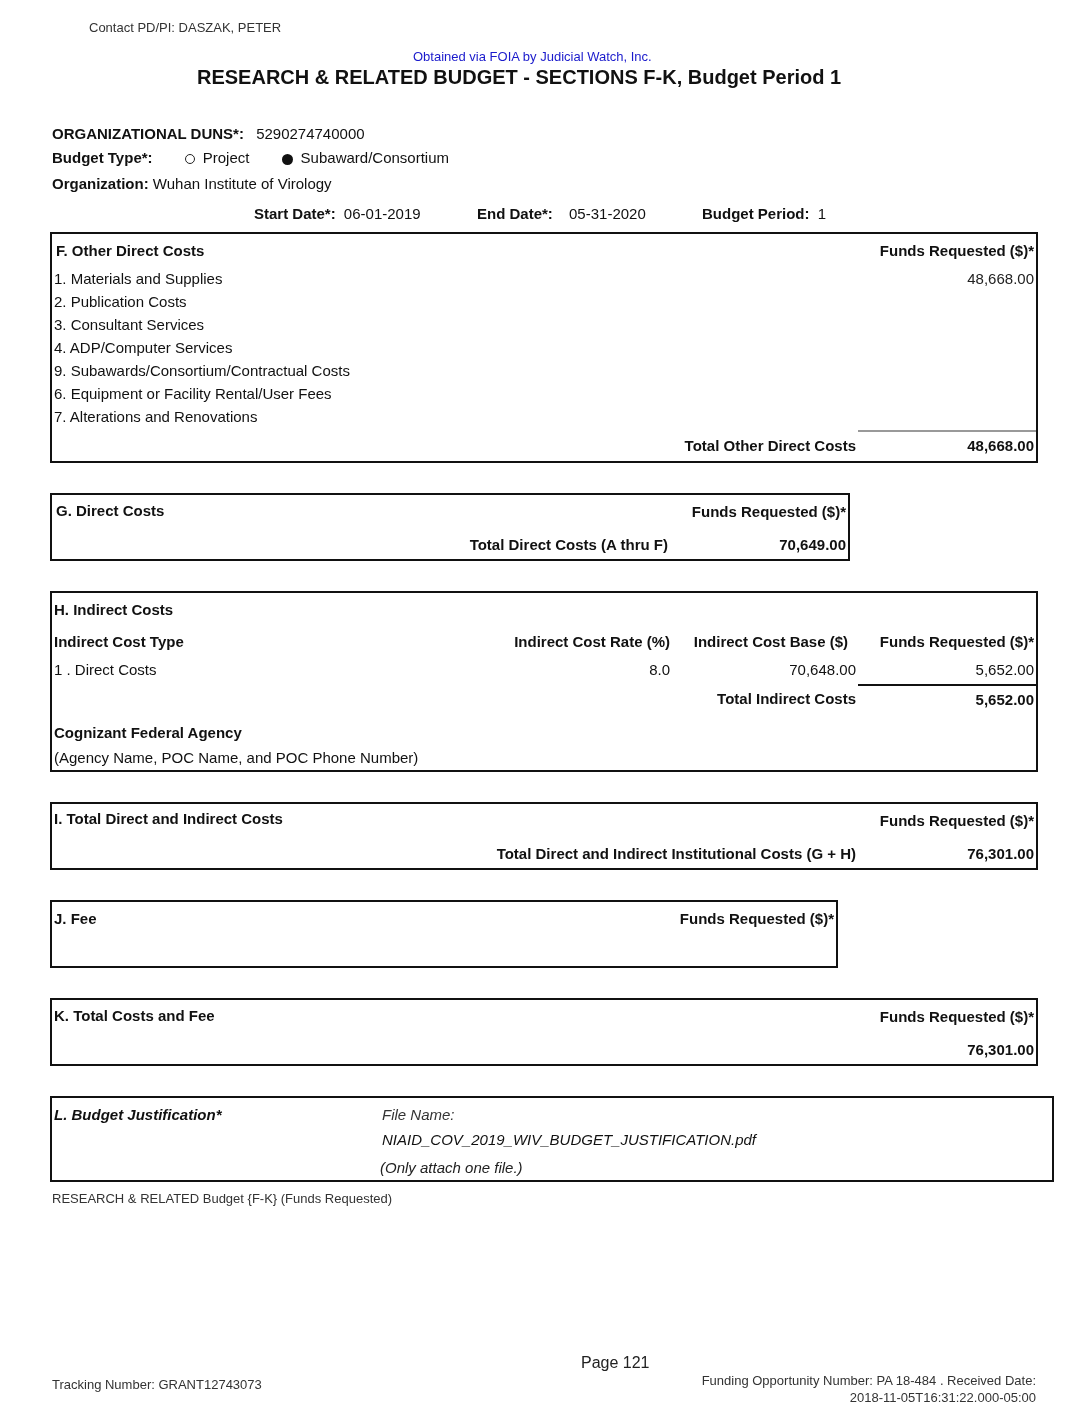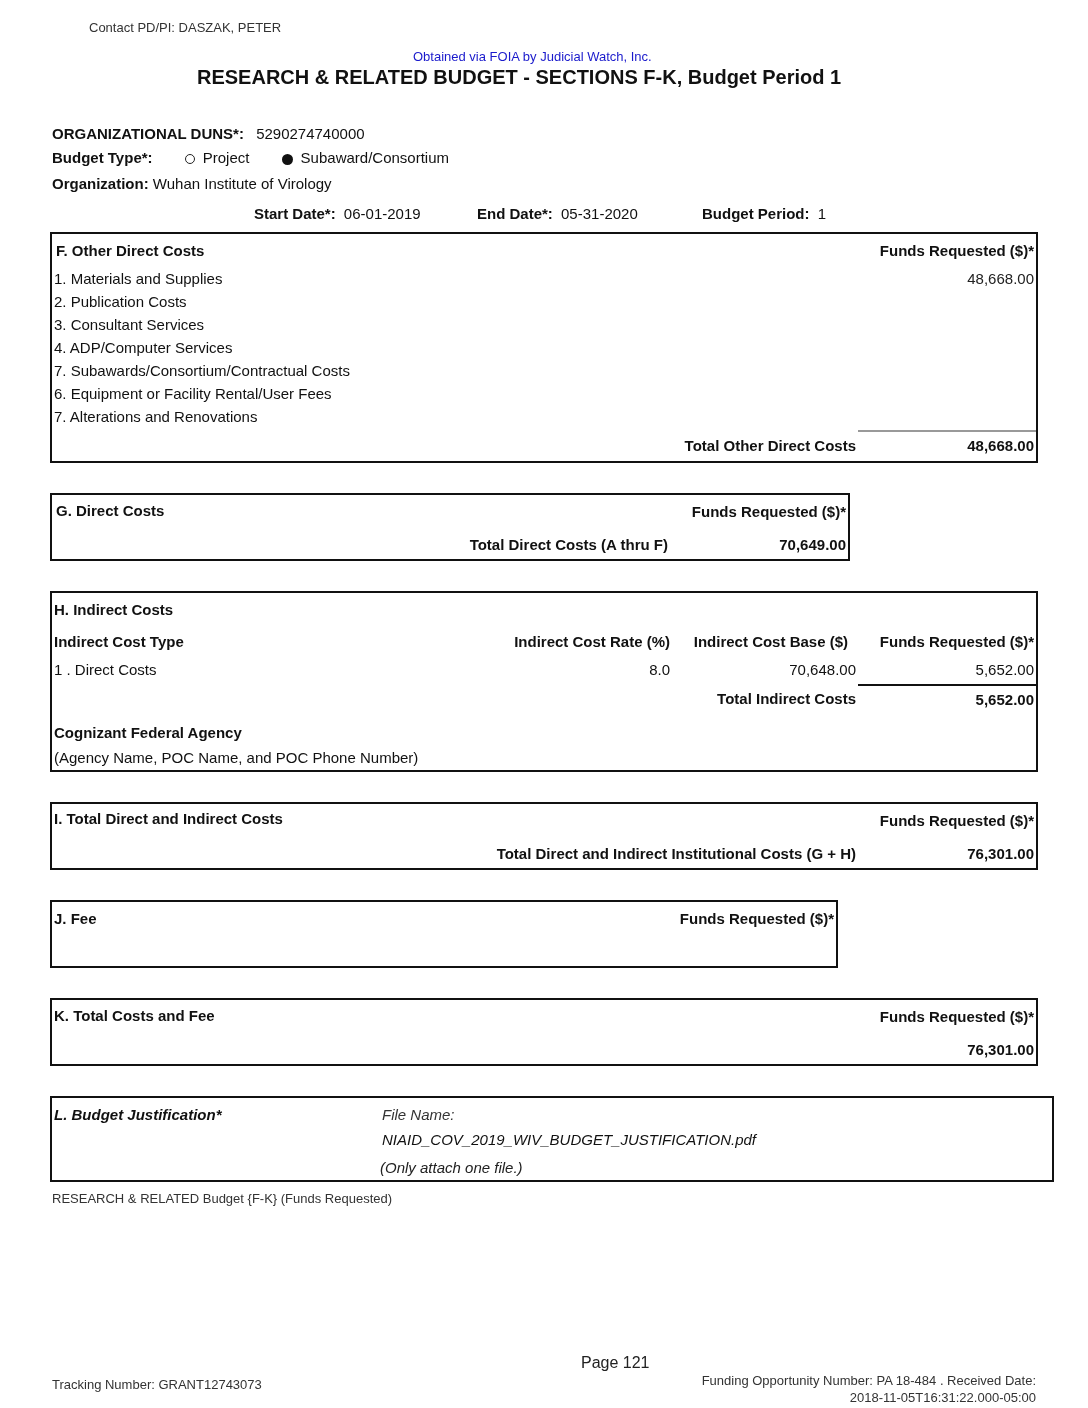--- a/index.html
+++ b/index.html
@@ -48,37 +48,37 @@
 <div class="abs f15" style="left:52px; top:175px;">
   <span class="b">Organization:</span>
   <span>Wuhan Institute of Virology</span>
 </div>
 <div class="abs f15" style="left:254px; top:205px;">
   <span class="b">Start Date*:</span>
   <span style="margin-left:4px;">06-01-2019</span>
 </div>
 <div class="abs f15" style="left:477px; top:205px;">
   <span class="b">End Date*:</span>
-  <span style="margin-left:4px;text-align:center;">05-31-2020</span>
+  <span style="margin-left:12px;text-align:center;">05-31-2020</span>
 </div>
 <div class="abs f15" style="left:702px; top:205px;">
   <span class="b">Budget Period:</span>
   <span style="margin-left:4px;">1</span>
 </div>
 
 <div class="box" style="left:50px; top:232px; width:988px; height:231px;">
   <div class="abs f15 b" style="left:4px; top:8px;">F. Other Direct Costs</div>
   <div class="abs f15 b r" style="right:2px; top:8px;">Funds Requested ($)*</div>
 
   <div class="abs f15" style="left:2px; top:36px;">1. Materials and Supplies</div>
   <div class="abs f15 r" style="right:2px; top:36px; color:#222;">48,668.00</div>
   <div class="abs f15" style="left:2px; top:59px;">2. Publication Costs</div>
   <div class="abs f15" style="left:2px; top:82px;">3. Consultant Services</div>
   <div class="abs f15" style="left:2px; top:105px;">4. ADP/Computer Services</div>
-  <div class="abs f15" style="left:2px; top:128px;">7. Subawards/Consortium/Contractual Costs</div>
+  <div class="abs f15" style="left:2px; top:128px;">9. Subawards/Consortium/Contractual Costs</div>
   <div class="abs f15" style="left:2px; top:151px;">6. Equipment or Facility Rental/User Fees</div>
   <div class="abs f15" style="left:2px; top:174px;">7. Alterations and Renovations</div>
 
   <div class="line" style="left:806px; right:0; top:196px; border-top:2px solid #999;"></div>
   <div class="abs f15 b r" style="right:180px; top:203px;">Total Other Direct Costs</div>
   <div class="abs f15 b r" style="right:2px; top:203px;">48,668.00</div>
 </div>
 
 <div class="box" style="left:50px; top:493px; width:800px; height:68px;">
   <div class="abs f15 b" style="left:4px; top:7px;">G. Direct Costs</div>

